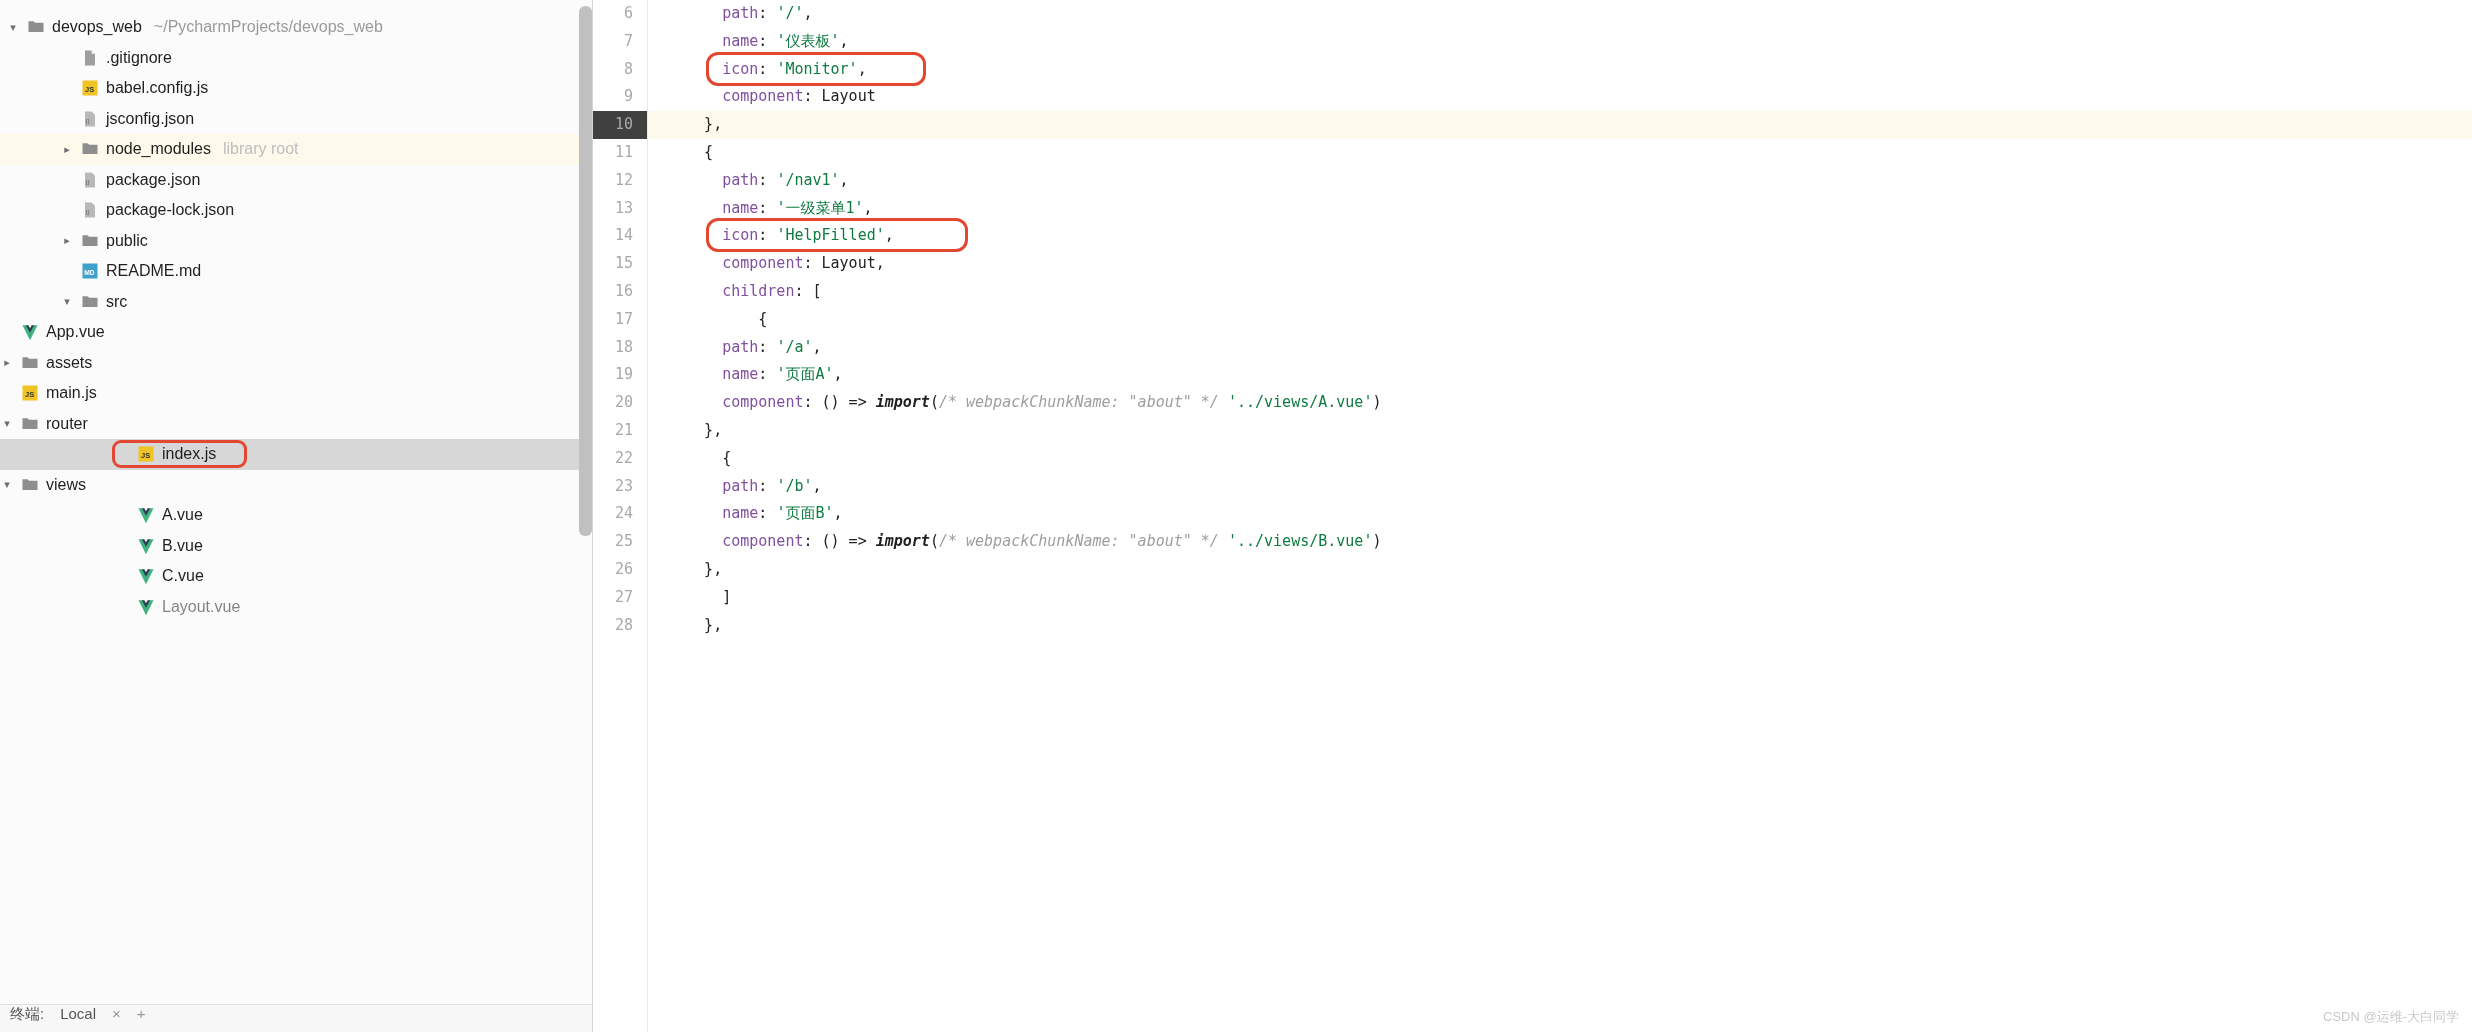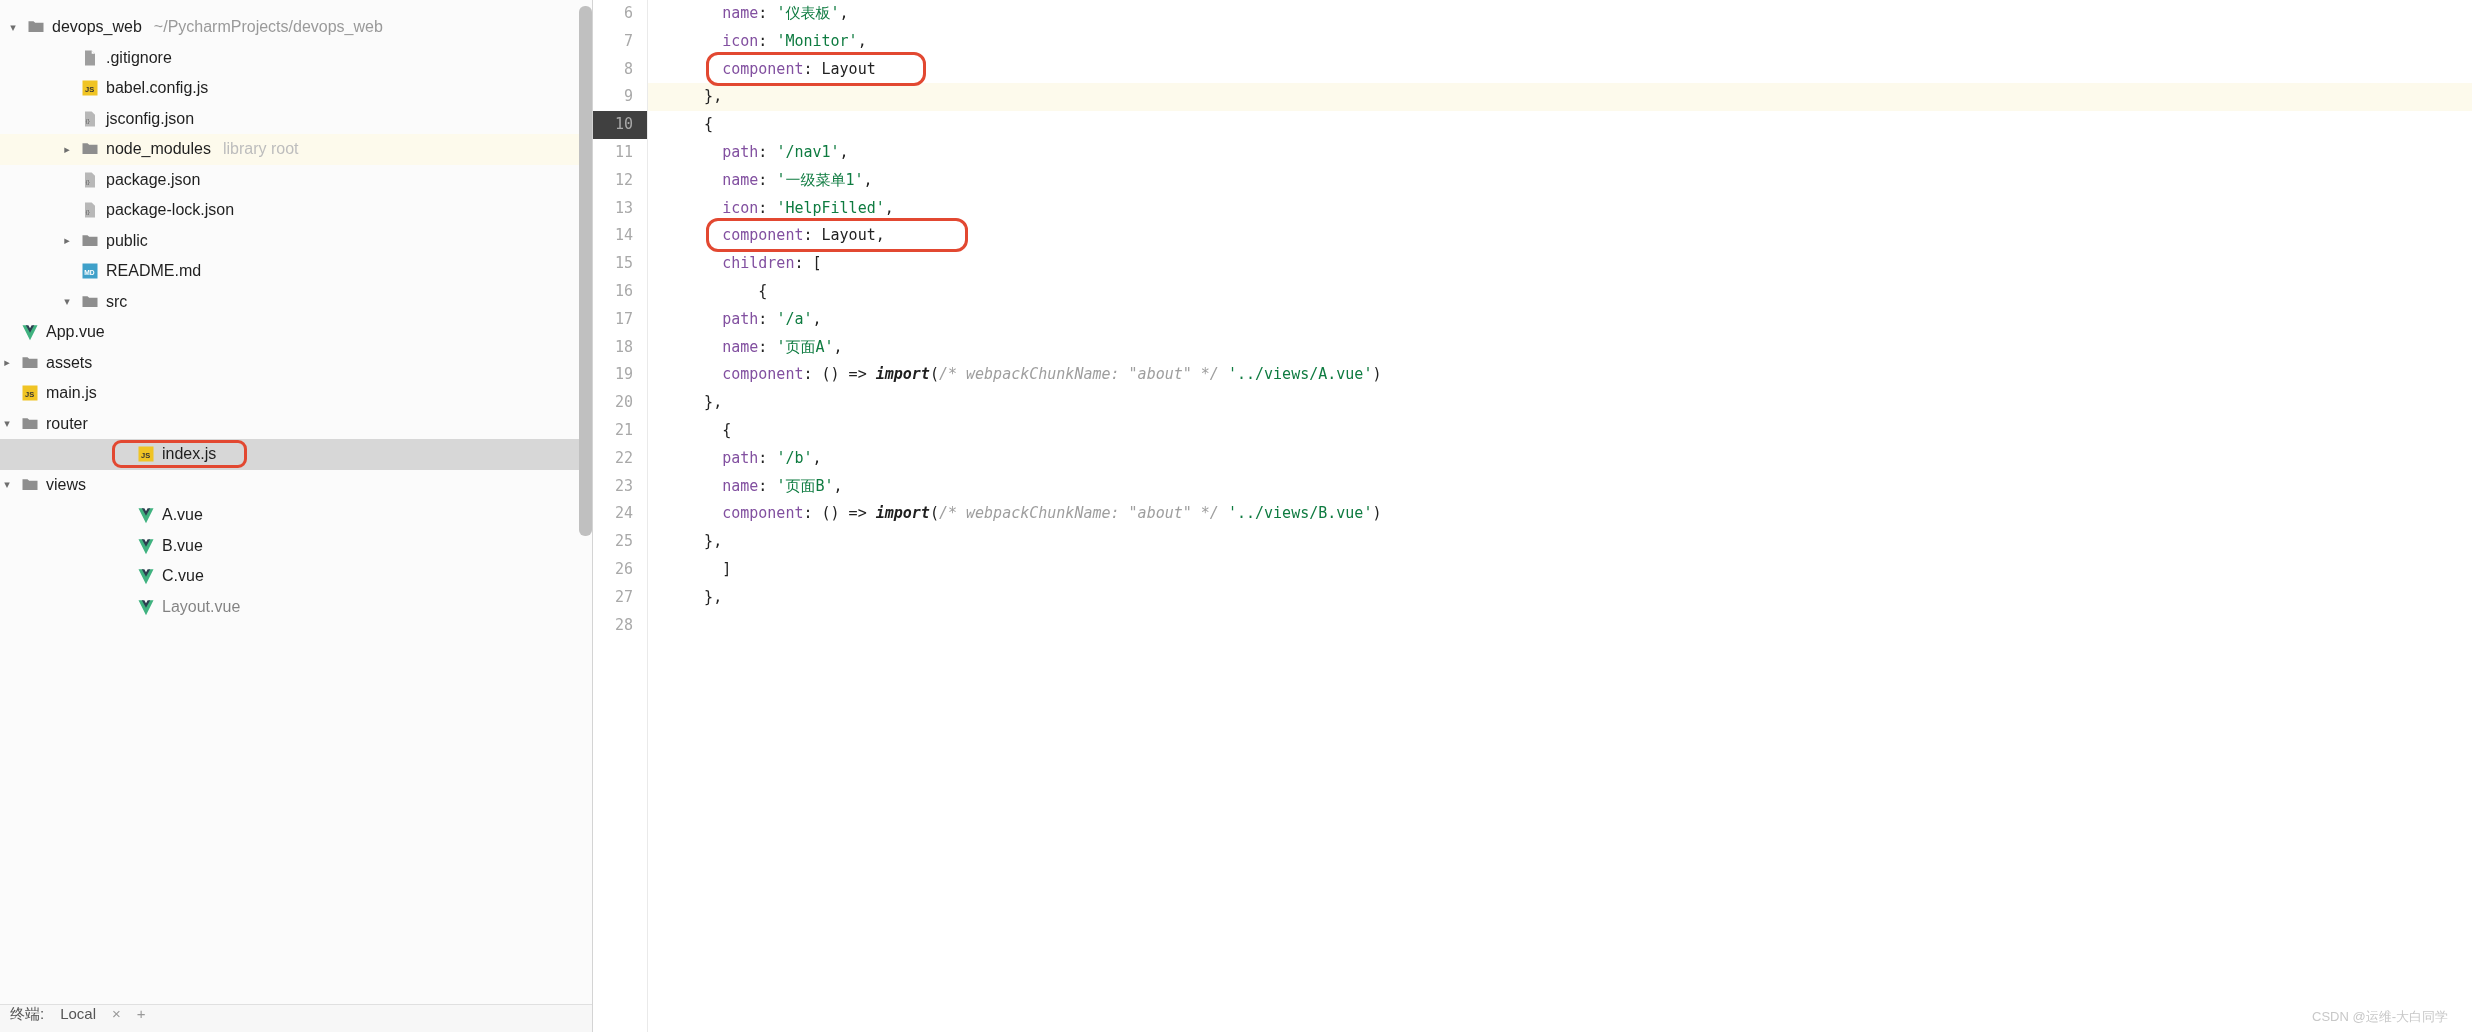--- a/index.html
+++ b/index.html
@@ -97,21 +97,21 @@
 
 .redbox {
   position: absolute;
   border: 3px solid #e24831;
   border-radius: 12px;
   pointer-events: none;
 }
 .watermark {
   position: absolute;
   bottom: 6px;
-  right: 24px;
+  right: 13px;
   color: #c8c8c8;
   font-size: 13px;
   font-family: Arial, sans-serif;
 }
 .bottom-bar {
   position: absolute;
   bottom: 0; left: 0;
   height: 28px;
   display: flex;
   align-items: flex-start;
@@ -362,20 +362,21 @@
       <div class="ln">22</div>
       <div class="ln">23</div>
       <div class="ln">24</div>
       <div class="ln">25</div>
       <div class="ln">26</div>
       <div class="ln">27</div>
       <div class="ln">28</div>
     </div>
   <div class="code" id="code">
     <div class="watermark">CSDN @运维-大白同学</div>
+  <div class="line"><span class="tok-plain">      </span><span class="tok-prop">path</span><span class="tok-punct">: </span><span class="tok-str">'/'</span><span class="tok-punct">,</span></div>
       <div class="line"><span class="tok-plain">      </span><span class="tok-prop">name</span><span class="tok-punct">: </span><span class="tok-str">'仪表板'</span><span class="tok-punct">,</span></div>
       <div class="line"><span class="tok-plain">      </span><span class="tok-prop">icon</span><span class="tok-punct">: </span><span class="tok-str">'Monitor'</span><span class="tok-punct">,</span></div>
       <div class="line"><span class="tok-plain">      </span><span class="tok-prop">component</span><span class="tok-punct">: </span><span class="tok-id">Layout</span></div>
       <div class="line hl"><span class="tok-punct">    },</span></div>
       <div class="line"><span class="tok-punct">    {</span></div>
       <div class="line"><span class="tok-plain">      </span><span class="tok-prop">path</span><span class="tok-punct">: </span><span class="tok-str">'/nav1'</span><span class="tok-punct">,</span></div>
       <div class="line"><span class="tok-plain">      </span><span class="tok-prop">name</span><span class="tok-punct">: </span><span class="tok-str">'一级菜单1'</span><span class="tok-punct">,</span></div>
       <div class="line"><span class="tok-plain">      </span><span class="tok-prop">icon</span><span class="tok-punct">: </span><span class="tok-str">'HelpFilled'</span><span class="tok-punct">,</span></div>
       <div class="line"><span class="tok-plain">      </span><span class="tok-prop">component</span><span class="tok-punct">: </span><span class="tok-id">Layout</span><span class="tok-punct">,</span></div>
       <div class="line"><span class="tok-plain">      </span><span class="tok-prop">children</span><span class="tok-punct">: [</span></div>

